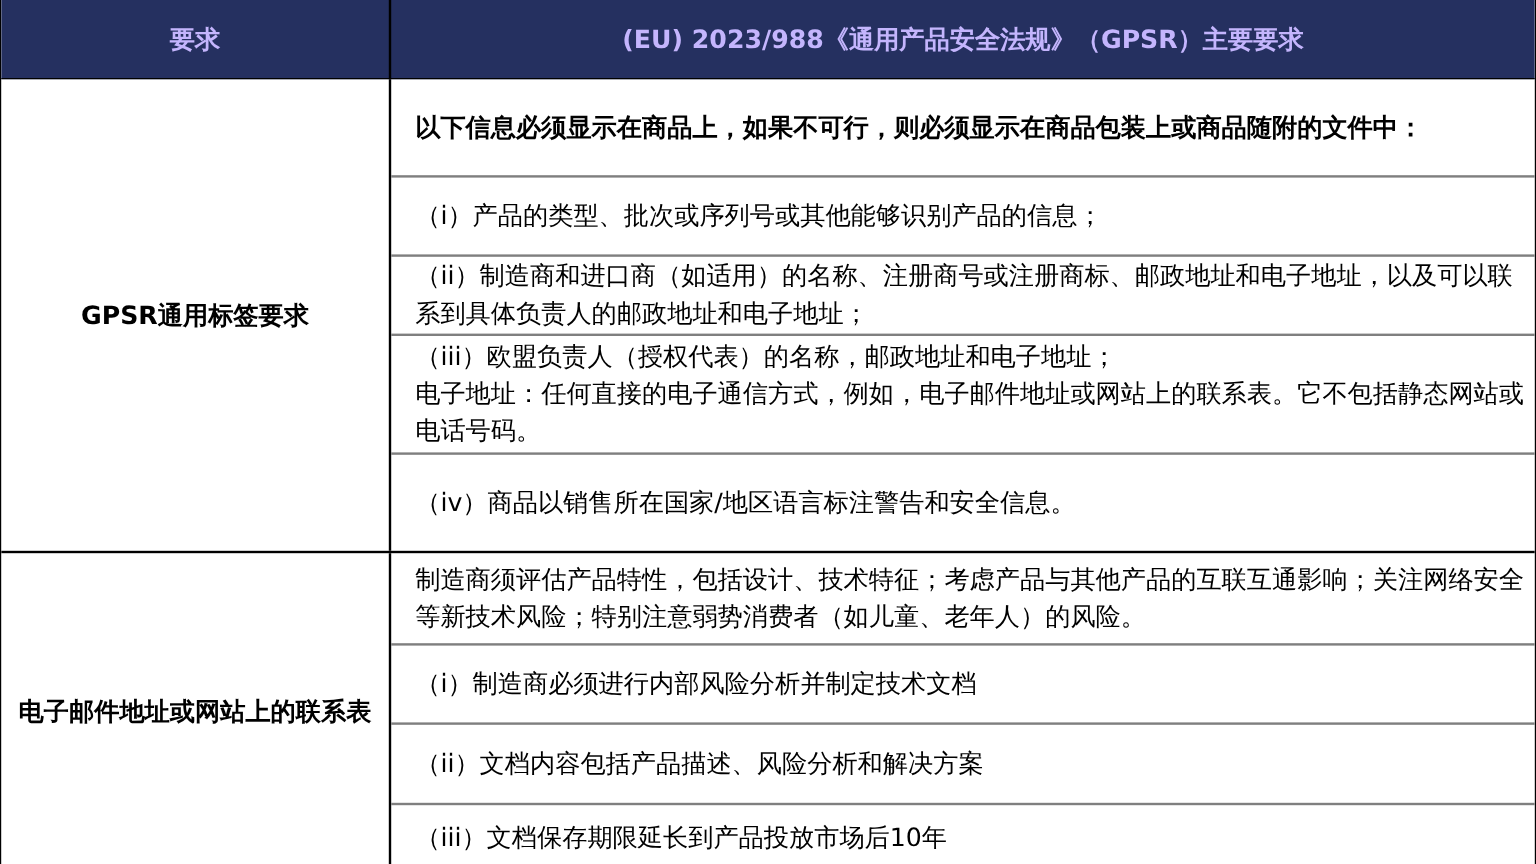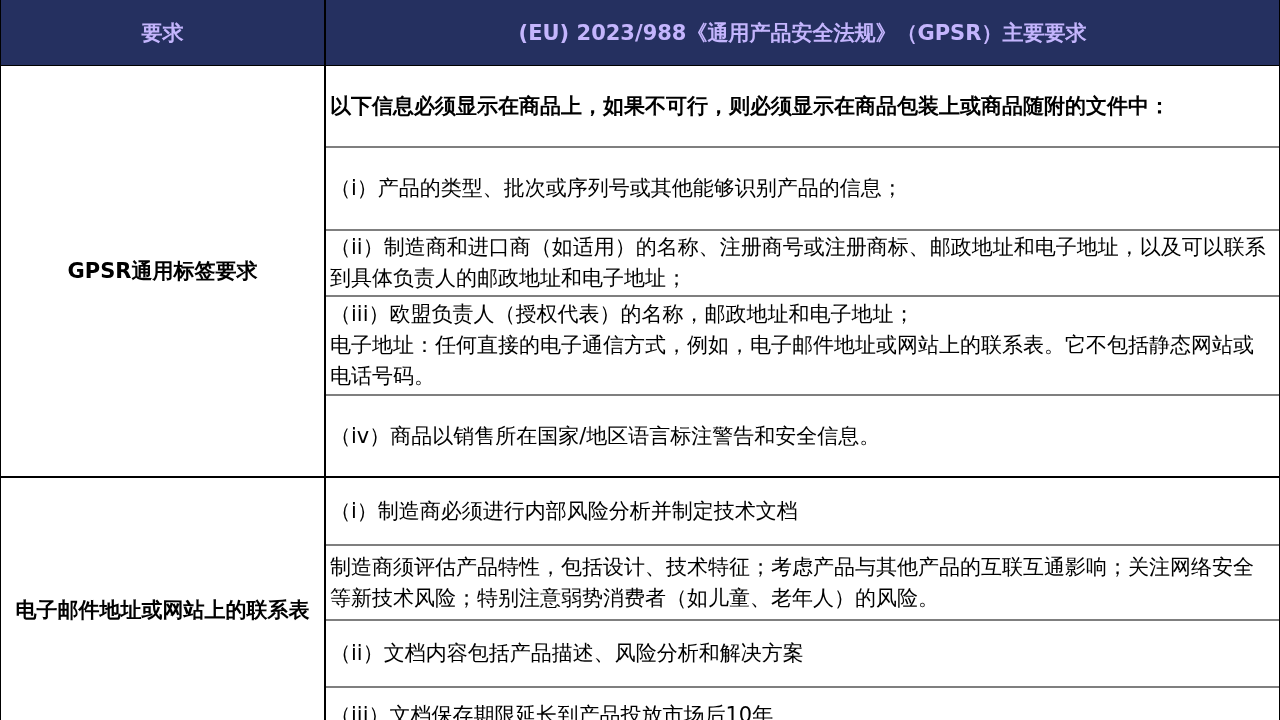--- a/index.html
+++ b/index.html
@@ -14,26 +14,26 @@
   .th1{width:325px;box-sizing:border-box;border-right:2px solid #000;}
   .th2{flex:1;}
   
   .section{display:flex;box-sizing:border-box;}
   .sec2{border-top:2px solid #000;}
   .label-cell{width:325px;box-sizing:border-box;border-right:2px solid #000;
               display:flex;align-items:center;justify-content:center;text-align:center;
               font-weight:bold;font-size:21px;padding:0 4px;}
   .rows{flex:1;display:flex;flex-direction:column;min-width:0;}
   .cell{box-sizing:border-box;display:flex;align-items:center;
-        font-size:21px;line-height:31px;padding:0 6px 0 4px;
+        font-size:21px;line-height:31px;padding:0 6px 0 20px;
         white-space:pre-line;word-break:break-all;}
   .cell + .cell{border-top:2px solid #7f7f7f;}
   .bold{font-weight:bold;}
   
-  .s0r0{height:80px}.s0r1{height:83px}.s0r2{height:66px}.s0r3{height:99px}.s0r4{height:82px}
+  .s0r0{height:80px}.s0r1{height:66px}.s0r2{height:66px}.s0r3{height:99px}.s0r4{height:82px}
   .s1r0{height:75px}.s1r1{height:66px}.s1r2{height:67px}.s1r3{height:56px}
   .bottom-bar{height:8px;background:#253060;}
 </style>
 </head>
 <body>
 
 <div class="table">
 
   <div class="thead">
     <div class="th th1">要求</div>
@@ -48,22 +48,22 @@
       <div class="cell s0r2">（ii）制造商和进口商（如适用）的名称、注册商号或注册商标、邮政地址和电子地址，以及可以联系到具体负责人的邮政地址和电子地址；</div>
       <div class="cell s0r3">（iii）欧盟负责人（授权代表）的名称，邮政地址和电子地址；
 电子地址：任何直接的电子通信方式，例如，电子邮件地址或网站上的联系表。它不包括静态网站或电话号码。</div>
       <div class="cell s0r4">（iv）商品以销售所在国家/地区语言标注警告和安全信息。</div>
     </div>
   </div>
 
   <div class="section sec2">
     <div class="label-cell">电子邮件地址或网站上的联系表</div>
     <div class="rows">
+      <div class="cell s1r0">制造商须评估产品特性，包括设计、技术特征；考虑产品与其他产品的互联互通影响；关注网络安全等新技术风险；特别注意弱势消费者（如儿童、老年人）的风险。</div>
       <div class="cell s1r1">（i）制造商必须进行内部风险分析并制定技术文档</div>
-      <div class="cell s1r0">制造商须评估产品特性，包括设计、技术特征；考虑产品与其他产品的互联互通影响；关注网络安全等新技术风险；特别注意弱势消费者（如儿童、老年人）的风险。</div>
       <div class="cell s1r2">（ii）文档内容包括产品描述、风险分析和解决方案</div>
       <div class="cell s1r3">（iii）文档保存期限延长到产品投放市场后10年</div>
     </div>
   </div>
 
   <div class="bottom-bar"></div>
 
 </div>
 
 </body></html>

